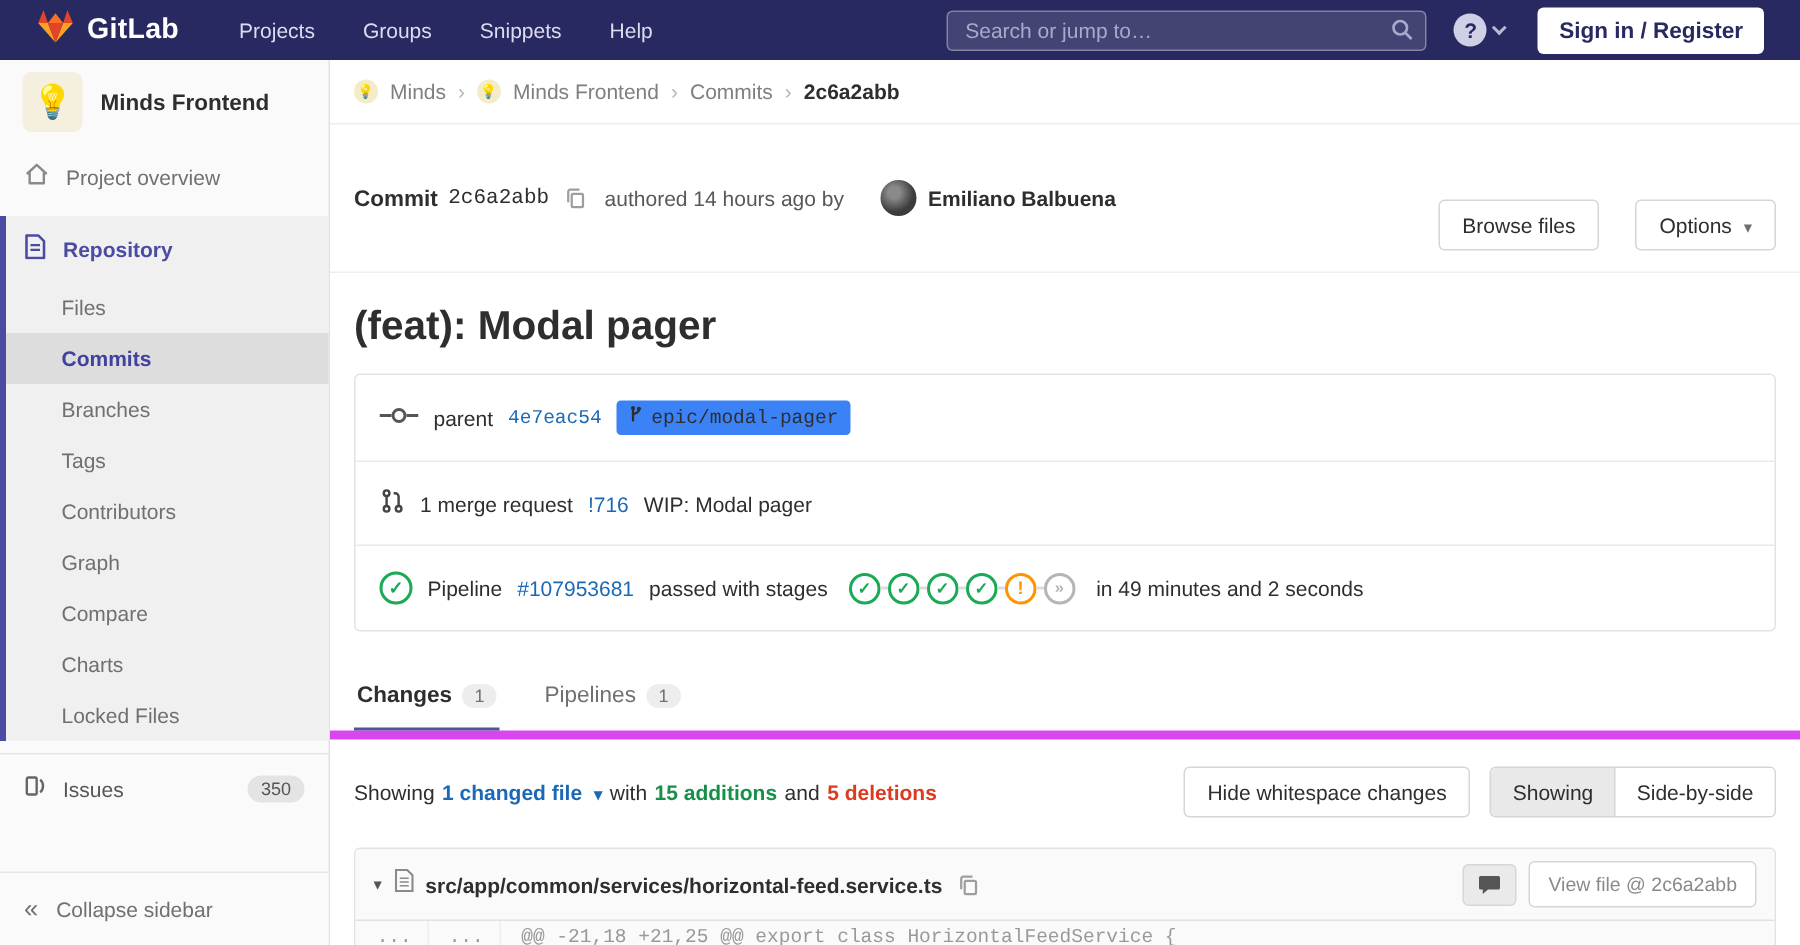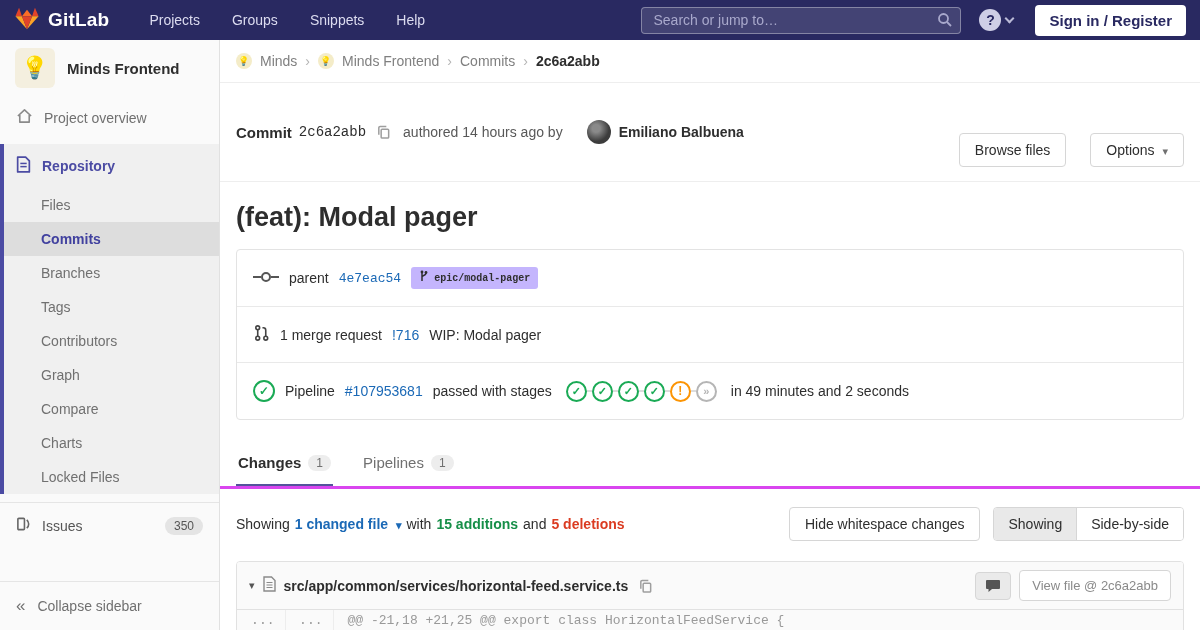--- a/index.html
+++ b/index.html
@@ -1,20 +1,20 @@
 <!DOCTYPE html>
 <html><head>
 <meta charset="utf-8">
 <style>
   * { margin:0; padding:0; box-sizing:border-box; }
   html,body { width:1200px; height:630px; overflow:hidden; }
   body { font-family:"Liberation Sans", sans-serif; background:#fff; color:#2e2e2e; }
 
   
-  .navbar { height:40px; background:#292961; display:flex; align-items:center; padding:0 14px; }
+  .navbar { height:40px; background:#292961; display:flex; align-items:center; padding:0 24px; }
   .brand { display:flex; align-items:center; gap:8px; margin-right:28px; }
   .brand-text { color:#fff; font-size:19px; font-weight:700; letter-spacing:.2px; }
   .nav-links { display:flex; gap:8px; }
   .nav-link { color:#dcdcf0; font-size:14px; padding:6px 12px; border-radius:3px; cursor:pointer; }
   .nav-spacer { flex:1; }
   .search-box { position:relative; width:320px; margin-right:18px; }
   .search-box input { width:100%; height:27px; background:rgba(255,255,255,.12); border:1px solid rgba(255,255,255,.35);
     border-radius:4px; color:#e8e8f5; font-size:14px; padding:0 30px 0 11px; outline:none; font-family:"Liberation Sans",sans-serif; }
   .search-box input::placeholder { color:#a9a9cc; }
   .search-glyph { position:absolute; right:8px; top:5px; }
@@ -66,32 +66,32 @@
     cursor:pointer; font-family:"Liberation Sans",sans-serif; }
   .caret { font-size:11px; color:#707070; margin-left:4px; }
 
   .commit-title { font-size:27px; font-weight:700; margin:20px 16px 16px; color:#2e2e2e; }
 
   .info-box { margin:0 16px; border:1px solid #e3e3e3; border-radius:4px; }
   .info-row { display:flex; align-items:center; gap:10px; padding:17px 16px; font-size:14px; color:#2e2e2e; }
   .info-row + .info-row { border-top:1px solid #e9e9e9; }
   .mono-link { font-family:"Liberation Mono","DejaVu Sans Mono",monospace; font-size:13px; color:#1b69b6; cursor:pointer; }
   .link { color:#1b69b6; cursor:pointer; }
-  .branch-badge { display:inline-flex; align-items:center; gap:5px; background:#c4b5fd; border-radius:3px; padding:3px 8px;
-    font-family:"Liberation Mono","DejaVu Sans Mono",monospace; font-size:10px; color:#2e2e2e; cursor:pointer;font-weight:bold; }
+  .branch-badge { display:inline-flex; align-items:center; gap:5px; background:#3b82f6; border-radius:3px; padding:3px 8px;
+    font-family:"Liberation Mono","DejaVu Sans Mono",monospace; font-size:13px; color:#2e2e2e; cursor:pointer; }
   .status-circle { width:22px; height:22px; border-radius:50%; border:2px solid #1aaa55; color:#1aaa55; display:inline-flex;
     align-items:center; justify-content:center; font-size:12px; font-weight:700; flex-shrink:0; }
   .stages { display:flex; align-items:center; margin:0 4px; }
   .stage { width:21px; height:21px; border-radius:50%; border:2px solid #1aaa55; color:#1aaa55; display:inline-flex;
     align-items:center; justify-content:center; font-size:11px; font-weight:700; background:#fff; cursor:pointer; }
   .stage.warning { border-color:#fc9403; color:#fc9403; font-size:12px; }
   .stage.skipped { border-color:#b5b5b5; color:#b5b5b5; font-size:11px; }
   .connector { width:5px; height:2px; background:#dcdcdc; }
 
-  .tabs { display:flex; gap:28px; padding:0 16px; border-bottom:3px solid #d946ef; margin-top:22px; }
+  .tabs { display:flex; gap:28px; padding:0 16px; border-bottom:6px solid #d946ef; margin-top:22px; }
   .tab { display:flex; align-items:center; gap:7px; padding:12px 2px 13px; font-size:15px; color:#707070; cursor:pointer;
     border-bottom:2px solid transparent; }
   .tab.active { color:#2e2e2e; font-weight:700; border-bottom:2px solid #53539b; }
   .pill { background:#ededed; border-radius:9px; padding:1px 8px; font-size:12px; color:#707070; font-weight:400; }
 
   .controls { display:flex; align-items:center; padding:18px 16px 16px; font-size:14px; }
   .controls .left { display:flex; align-items:center; gap:5px; }
   .bold-blue { color:#1b69b6; font-weight:700; cursor:pointer; }
   .bold-green { color:#168f48; font-weight:700; }
   .bold-red { color:#db3b21; font-weight:700; }

